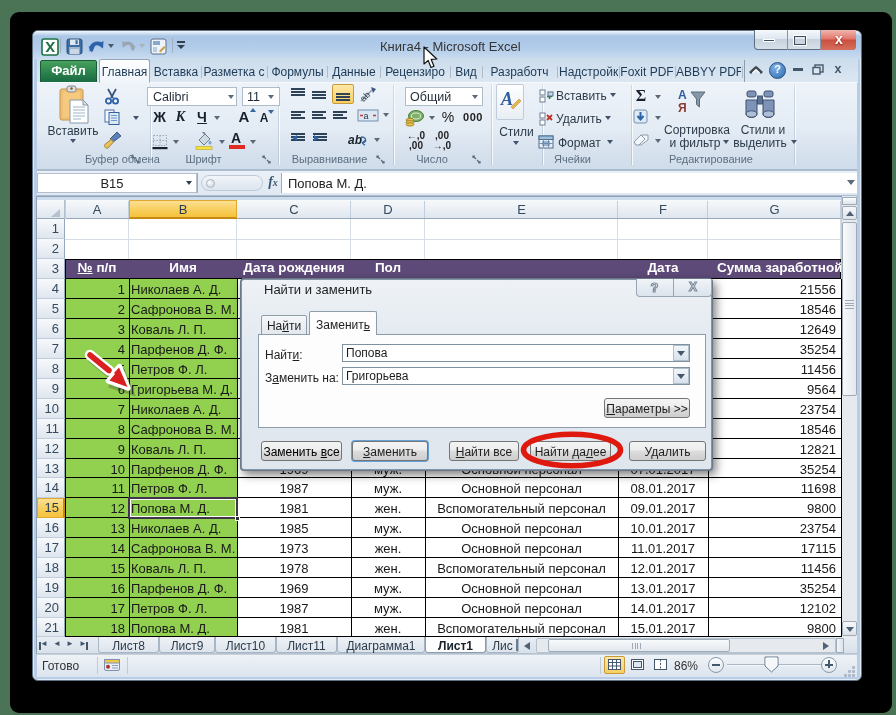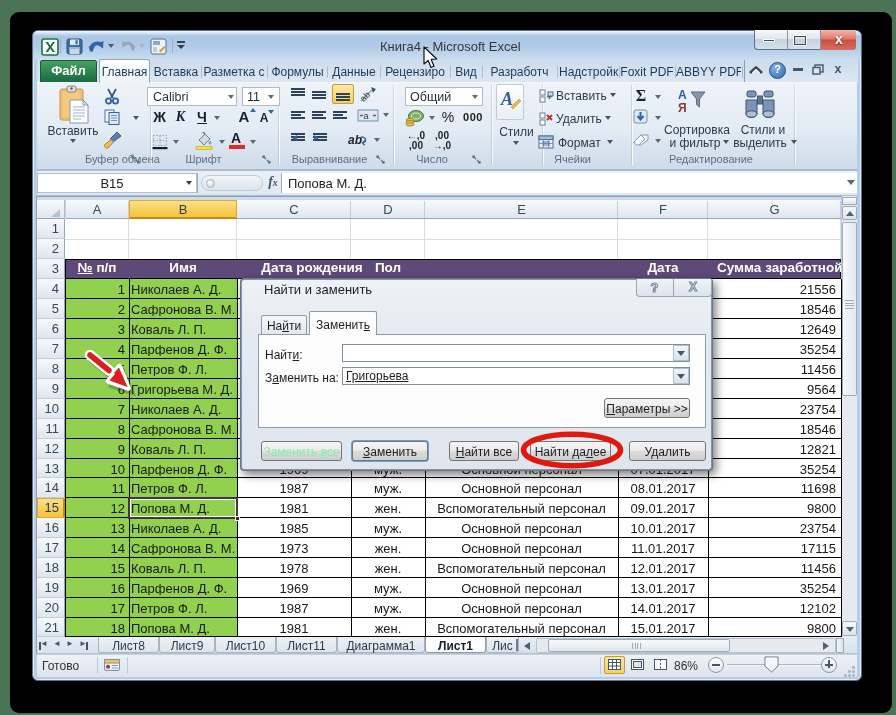--- a/index.html
+++ b/index.html
@@ -400,21 +400,21 @@
 <div style="left:236px;top:219px;width:1px;height:40px;background:#d7dde5;"></div>
 <div style="left:350px;top:219px;width:1px;height:40px;background:#d7dde5;"></div>
 <div style="left:424px;top:219px;width:1px;height:40px;background:#d7dde5;"></div>
 <div style="left:617px;top:219px;width:1px;height:40px;background:#d7dde5;"></div>
 <div style="left:707px;top:219px;width:1px;height:40px;background:#d7dde5;"></div>
 <div style="left:840px;top:219px;width:1px;height:40px;background:#d7dde5;"></div>
 <div style="left:65px;top:238.5px;width:776px;height:1px;background:#d7dde5;"></div>
 <div style="left:65px;top:259px;width:776px;height:20px;background:#5d4a78;border:1px solid #000;"></div>
 <div class="tx c" style="left:65px;top:261px;width:64px;height:16px;font-size:13.5px;font-weight:bold;color:#fff;overflow:hidden;"><u>№</u> п/п</div>
 <div class="tx c" style="left:129px;top:261px;width:108px;height:16px;font-size:13.5px;font-weight:bold;color:#fff;overflow:hidden;">Имя</div>
-<div class="tx c" style="left:237px;top:261px;width:114px;height:16px;font-size:13.5px;font-weight:bold;color:#fff;overflow:hidden;margin-left:18px;">Дата рождения</div>
+<div class="tx c" style="left:237px;top:261px;width:114px;height:16px;font-size:13.5px;font-weight:bold;color:#fff;overflow:hidden;">Дата рождения</div>
 <div class="tx c" style="left:351px;top:261px;width:74px;height:16px;font-size:13.5px;font-weight:bold;color:#fff;overflow:hidden;">Пол</div>
 <div class="tx c" style="left:618px;top:261px;width:90px;height:16px;font-size:13.5px;font-weight:bold;color:#fff;overflow:hidden;">Дата</div>
 <div class="tx" style="left:708px;top:261px;width:133px;height:16px;font-size:13.5px;font-weight:bold;color:#fff;overflow:hidden;padding-left:9px;">Сумма заработной платы</div>
 <div style="left:65px;top:279px;width:64px;height:20px;background:#92d050;border-left:1px solid #000;border-bottom:1px solid #000;"></div>
 <div style="left:129px;top:279px;width:108px;height:20px;background:#92d050;border-left:1px solid #000;border-bottom:1px solid #000;"></div>
 <div class="tx r" style="left:65px;top:283px;width:60px;height:13px;font-size:13px;color:#1a1a1a;">1</div>
 <div class="tx" style="left:131px;top:283px;width:104px;height:13px;font-size:13px;color:#1a1a1a;overflow:hidden;">Николаев А. Д.</div>
 <div style="left:237px;top:279px;width:114px;height:20px;border-left:1px solid #000;border-bottom:1px solid #000;"></div>
 <div class="tx c" style="left:237px;top:283px;width:114px;height:13px;font-size:13px;color:#1a1a1a;">1985</div>
 <div style="left:351px;top:279px;width:74px;height:20px;border-left:1px solid #000;border-bottom:1px solid #000;"></div>
@@ -778,30 +778,31 @@
 <div class="tx c" style="left:636px;top:281px;width:37px;height:14px;font-size:13px;font-weight:bold;color:#fff;-webkit-text-stroke:1.1px #7b8b9d;">?</div>
 <div class="tx c" style="left:674px;top:281px;width:38px;height:14px;font-size:12px;font-weight:bold;color:#fff;-webkit-text-stroke:1.1px #7b8b9d;">X</div>
 <div style="left:261px;top:315px;width:46px;height:20px;background:linear-gradient(#f5f7f9,#e3e8ee);border:1px solid #8e9caa;border-radius:2px 2px 0 0;"></div>
 <div class="tx c" style="left:261px;top:320px;width:46px;height:12px;font-size:12px;color:#1e1e1e;">На<u>й</u>ти</div>
 <div style="left:309px;top:311px;width:68px;height:24px;background:#fdfdfd;border:1px solid #8e9caa;border-bottom:none;border-radius:2px 2px 0 0;z-index:3;"></div>
 <div class="tx c" style="left:309px;top:319px;width:68px;height:12px;font-size:12px;color:#1e1e1e;z-index:4;">Заменит<u>ь</u></div>
 <div style="left:258px;top:334px;width:448px;height:94px;background:#fdfdfd;border:1px solid #8e9caa;"></div>
 <div class="tx" style="left:265px;top:349px;width:90px;height:12px;font-size:12px;color:#1e1e1e;">Найт<u>и</u>:</div>
 <div class="tx" style="left:265px;top:372px;width:100px;height:12px;font-size:12px;color:#1e1e1e;">З<u>а</u>менить на:</div>
 <div style="left:342px;top:344px;width:348px;height:18px;background:#fff;border:1px solid #7f909e;"></div>
+<div class="tx" style="left:346px;top:347px;width:324px;height:12px;font-size:12px;color:#1e1e1e;">Попова</div>
 <div style="left:673px;top:345px;width:16px;height:16px;background:linear-gradient(#f2f6fa,#d8e2ec);border:1px solid #b0bfcc;"></div>
 <div style="left:677px;top:351px;width:0;height:0;border-left:4px solid transparent;border-right:4px solid transparent;border-top:5px solid #44576b"></div>
 <div style="left:342px;top:367px;width:348px;height:18px;background:#fff;border:1px solid #7f909e;"></div>
-<div class="tx" style="left:346px;top:370px;width:324px;height:12px;font-size:12px;color:#1e1e1e;text-decoration:underline;">Григорьева</div>
+<div class="tx" style="left:346px;top:370px;width:324px;height:12px;font-size:12px;color:#1e1e1e;">Григорьева</div>
 <div style="left:673px;top:368px;width:16px;height:16px;background:linear-gradient(#f2f6fa,#d8e2ec);border:1px solid #b0bfcc;"></div>
 <div style="left:677px;top:374px;width:0;height:0;border-left:4px solid transparent;border-right:4px solid transparent;border-top:5px solid #44576b"></div>
 <div style="left:604px;top:398px;width:86px;height:20px;background:linear-gradient(180deg,#f4f4f4,#ededed 45%,#dddddd 50%,#cfcfcf 95%);border:1px solid #757575;border-radius:3px;z-index:3;"></div>
 <div class="tx c" style="left:604px;top:403px;width:86px;height:12px;font-size:12px;color:#1e1e1e;z-index:4;"><u>П</u>араметры &gt;&gt;</div>
 <div style="left:261px;top:441px;width:81px;height:20px;background:linear-gradient(180deg,#f4f4f4,#ededed 45%,#dddddd 50%,#cfcfcf 95%);border:1px solid #757575;border-radius:3px;z-index:3;"></div>
-<div class="tx c" style="left:261px;top:446px;width:81px;height:12px;font-size:12px;color:#86efac;z-index:4;">Заменить <u>в</u>се</div>
+<div class="tx c" style="left:261px;top:446px;width:81px;height:12px;font-size:12px;color:#000000;z-index:4;">Заменить <u>в</u>се</div>
 <div style="left:351px;top:440px;width:78px;height:22px;border:2px solid #66a1d8;border-radius:4px;z-index:3;"></div>
 <div style="left:352px;top:441px;width:76px;height:20px;background:linear-gradient(180deg,#f4f4f4,#ededed 45%,#dddddd 50%,#cfcfcf 95%);border:1px solid #757575;border-radius:3px;z-index:3;"></div>
 <div class="tx c" style="left:352px;top:446px;width:76px;height:12px;font-size:12px;color:#1e1e1e;z-index:4;"><u>З</u>аменить</div>
 <div style="left:449px;top:441px;width:70px;height:20px;background:linear-gradient(180deg,#f4f4f4,#ededed 45%,#dddddd 50%,#cfcfcf 95%);border:1px solid #757575;border-radius:3px;z-index:3;"></div>
 <div class="tx c" style="left:449px;top:446px;width:70px;height:12px;font-size:12px;color:#1e1e1e;z-index:4;"><u>Н</u>айти все</div>
 <div style="left:530px;top:441px;width:81px;height:20px;background:linear-gradient(180deg,#f4f4f4,#ededed 45%,#dddddd 50%,#cfcfcf 95%);border:1px solid #757575;border-radius:3px;z-index:3;"></div>
 <div class="tx c" style="left:530px;top:446px;width:81px;height:12px;font-size:12px;color:#1e1e1e;z-index:4;">Найти да<u>л</u>ее</div>
 <div style="left:629px;top:441px;width:77px;height:20px;background:linear-gradient(180deg,#f4f4f4,#ededed 45%,#dddddd 50%,#cfcfcf 95%);border:1px solid #757575;border-radius:3px;z-index:3;"></div>
 <div class="tx c" style="left:629px;top:446px;width:77px;height:12px;font-size:12px;color:#1e1e1e;z-index:4;">Удалить</div>
 <svg style="position:absolute;left:517px;top:429px;z-index:9" width="112" height="42" viewBox="0 0 112 42">

